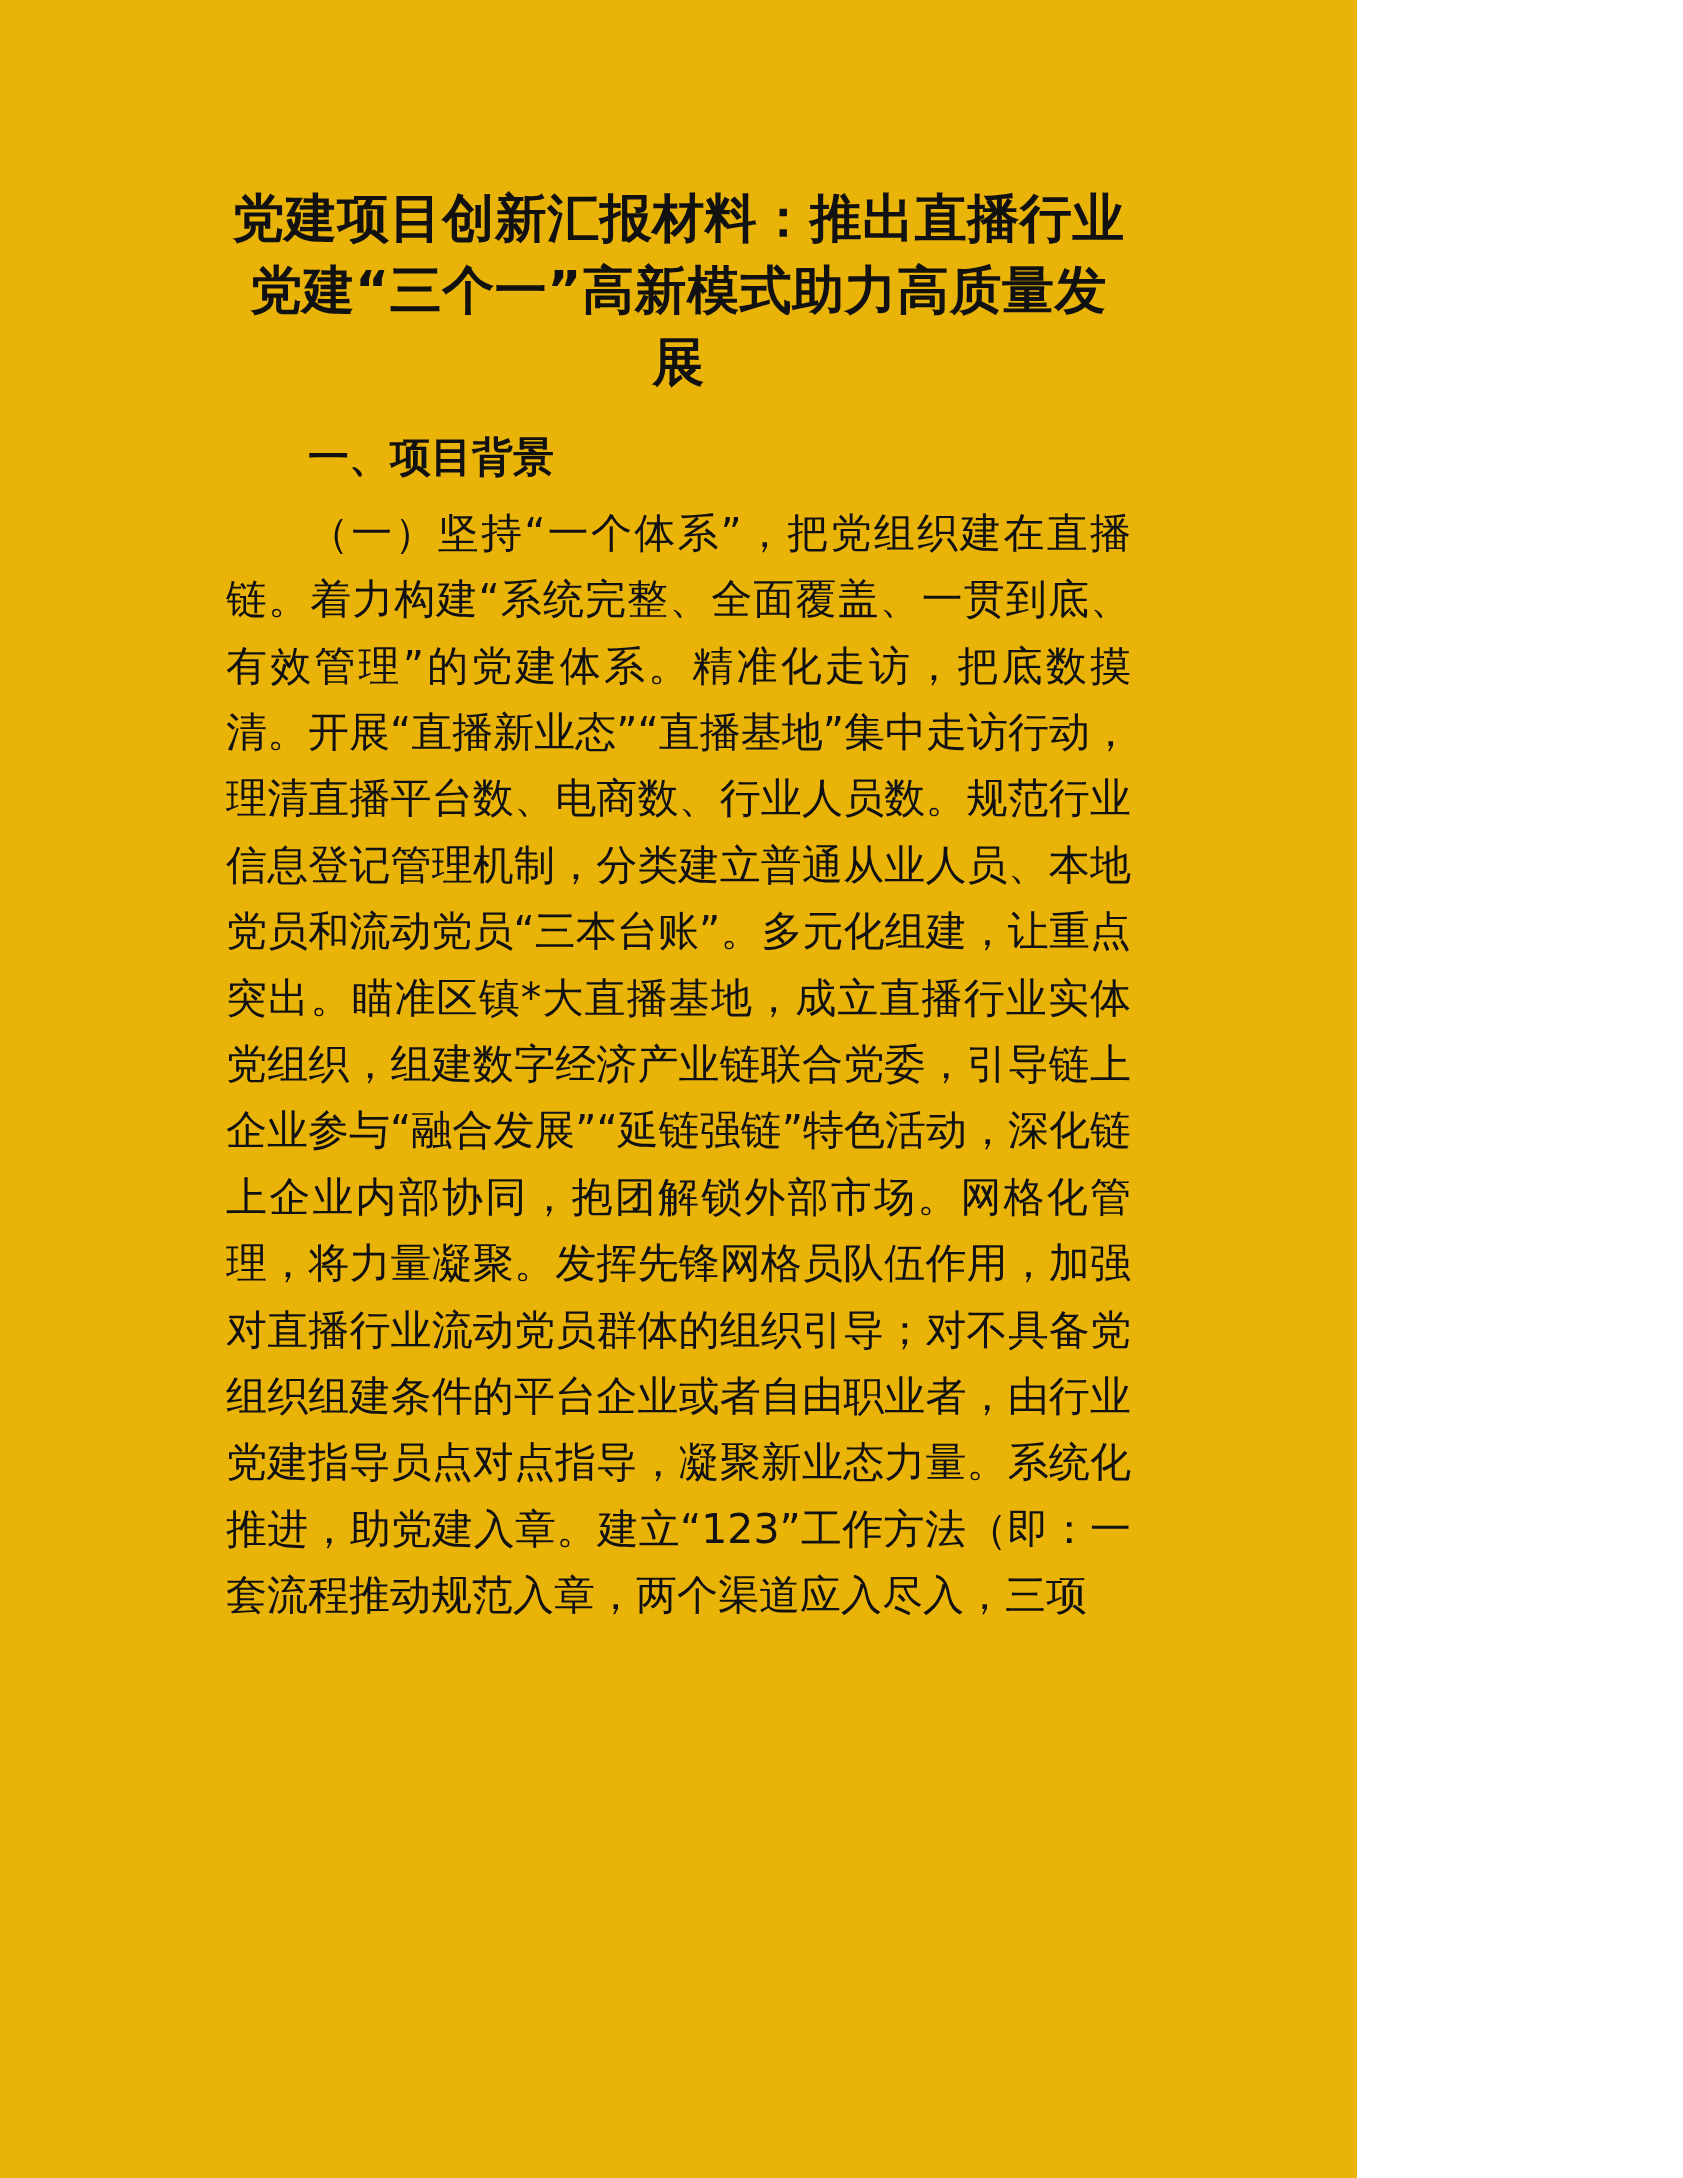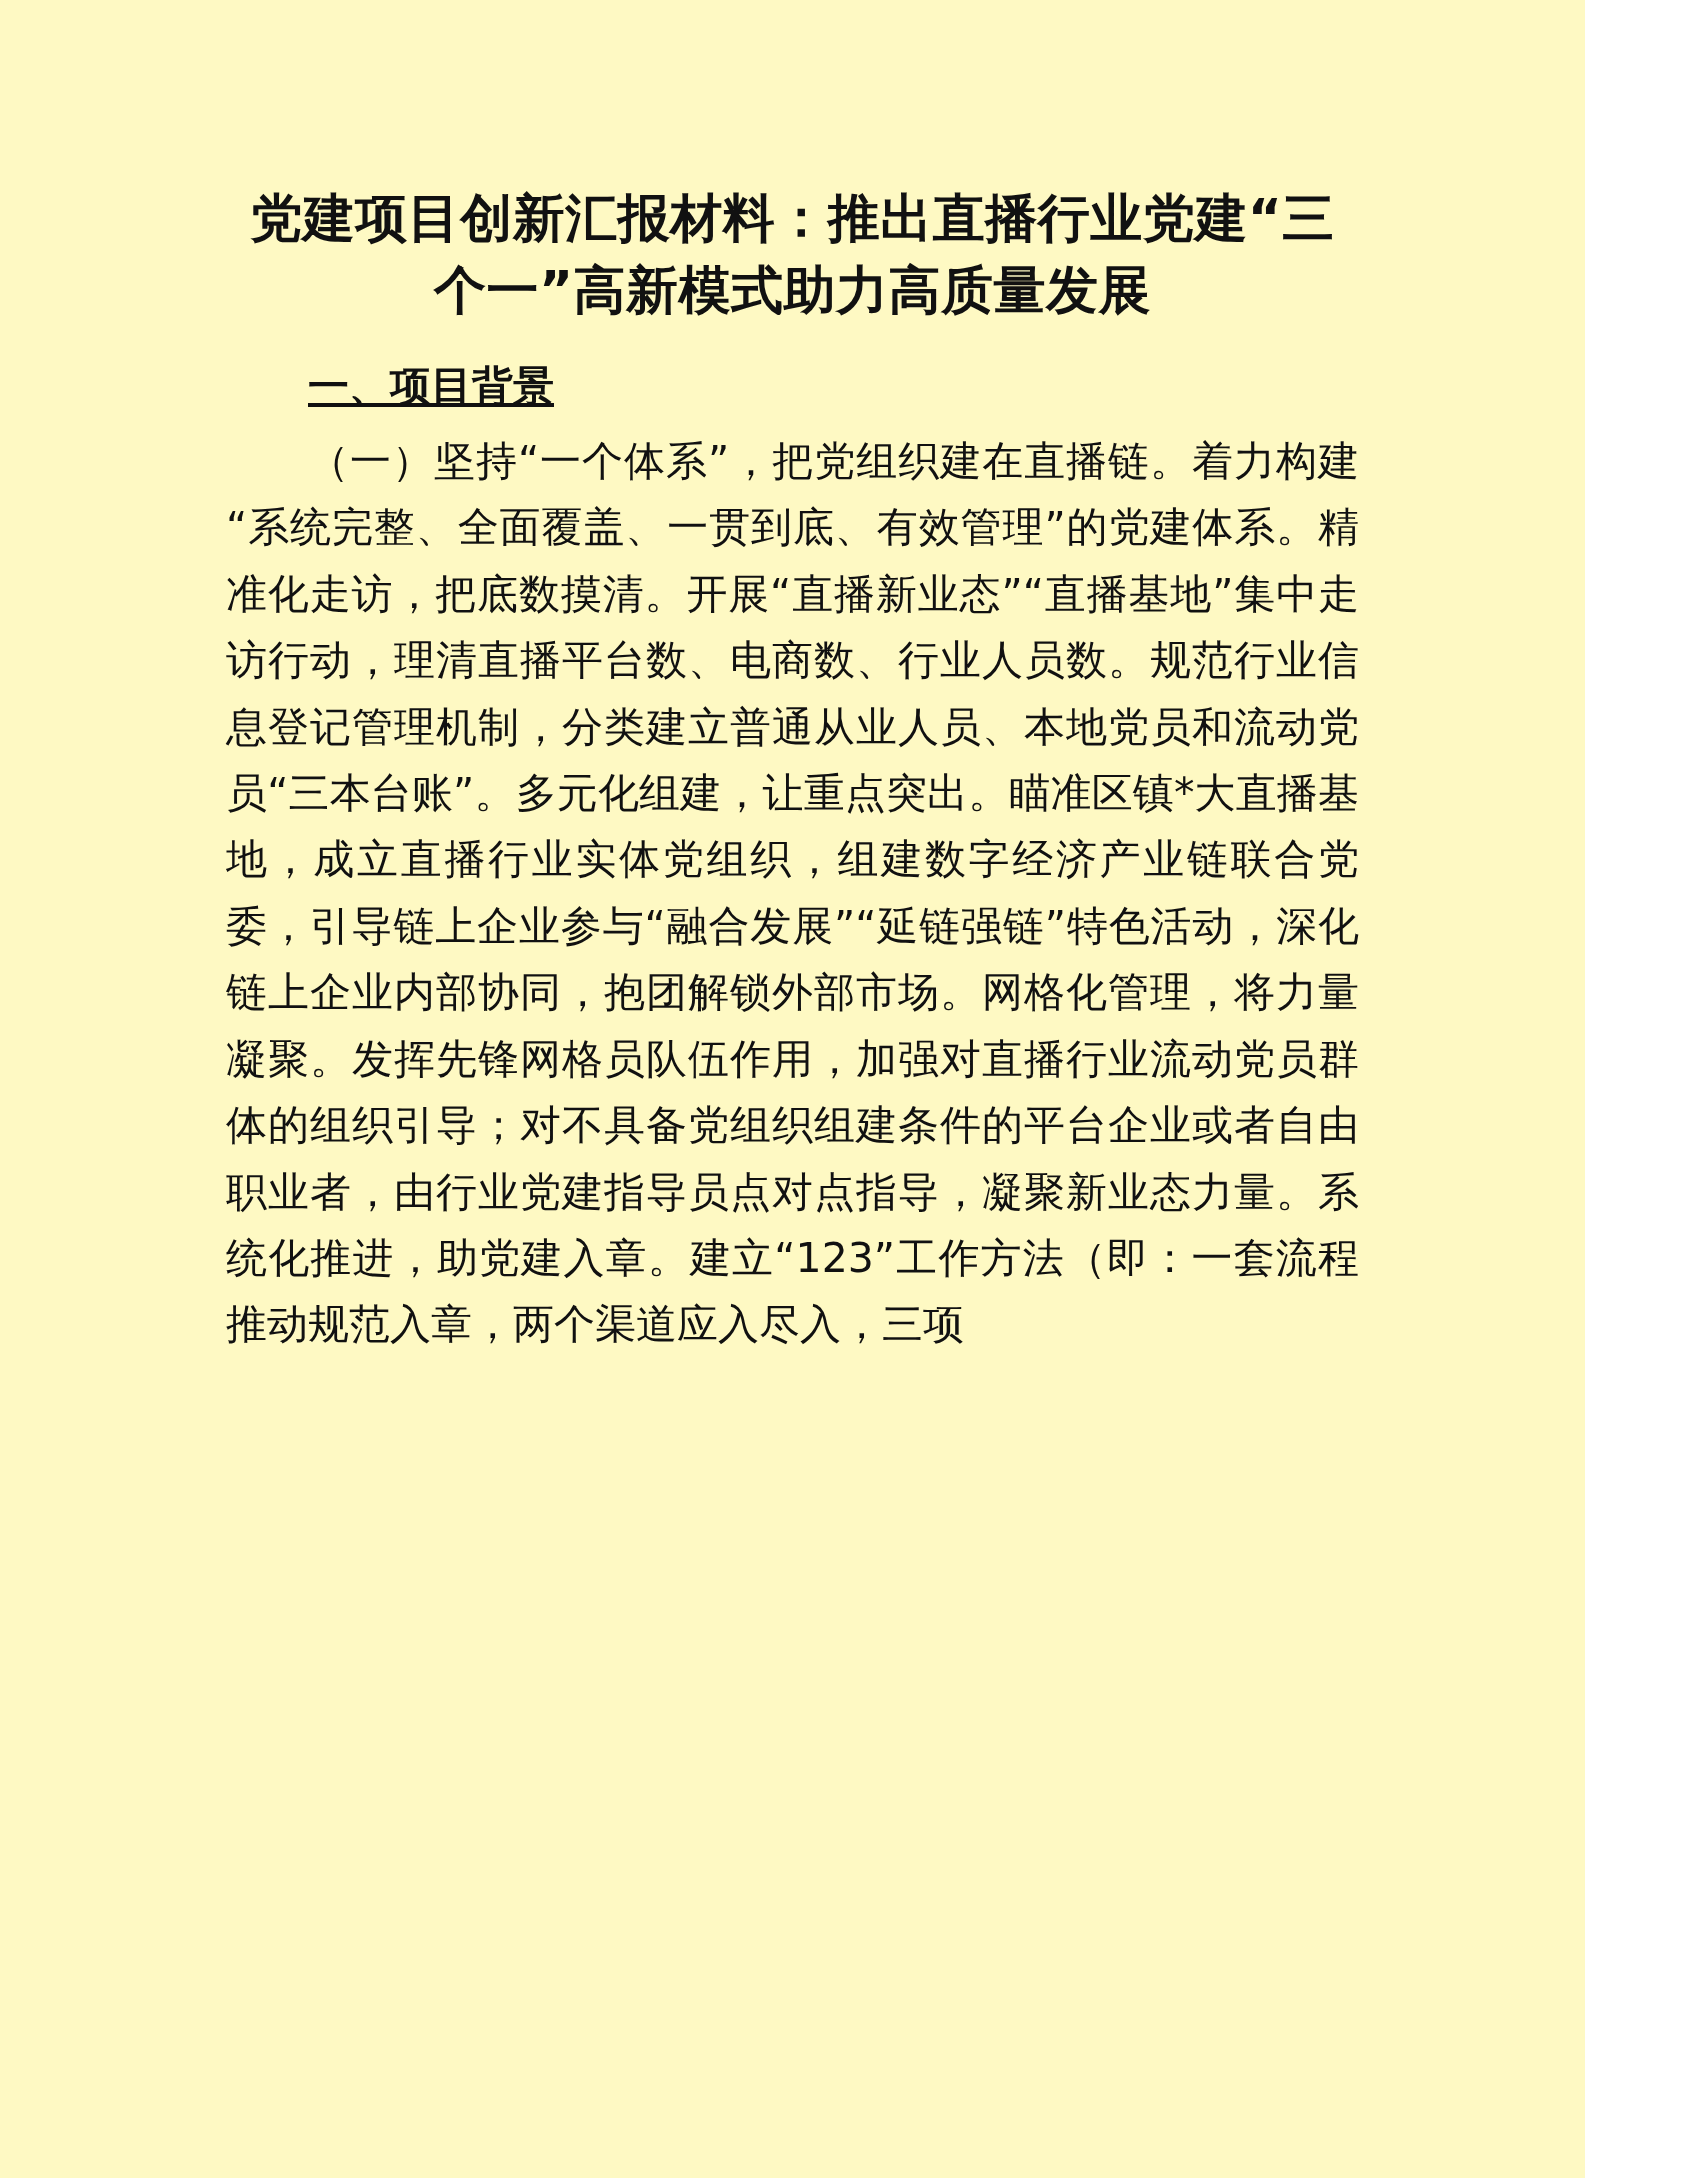--- a/index.html
+++ b/index.html
@@ -10,44 +10,43 @@
   }
   body {
     width: 1683px;
     height: 2178px;
     font-family: "Liberation Serif", "DejaVu Serif", serif;
     color: #1a1a1a;
     overflow: hidden;
   }
   .page {
     box-sizing: border-box;
-    width: 1585px;
+    width: 1357px;
     height: 2178px;
     padding: 183px 226px 0 226px;
-    background: #fef9c3;
+    background: #eab308;
   }
   .doc-title {
     font-family: "DejaVu Sans", "Liberation Sans", sans-serif;
     font-weight: bold;
     font-size: 52px;
     line-height: 1.38;
     text-align: center;
     letter-spacing: 0.5px;
     margin: 0 0 28px 0;
     color: #111111;
   }
   .heading {
     font-family: "DejaVu Sans", "Liberation Sans", sans-serif;
     font-weight: bold;
     font-size: 41px;
     line-height: 1.55;
     margin: 22px 0 10px 0;
     text-indent: 2em;
     color: #111111;
-    text-decoration: underline;
   }
   .para {
     font-family: "DejaVu Sans", "Liberation Sans", sans-serif;
     font-size: 41px;
     line-height: 1.62;
     margin: 10px 0 10px 0;
     text-indent: 2em;
     text-align: justify;
     text-justify: inter-ideograph;
     color: #111111;

